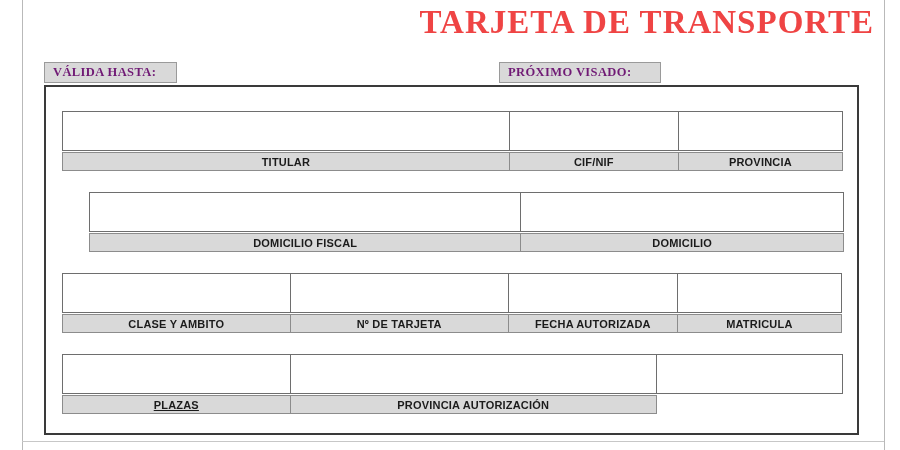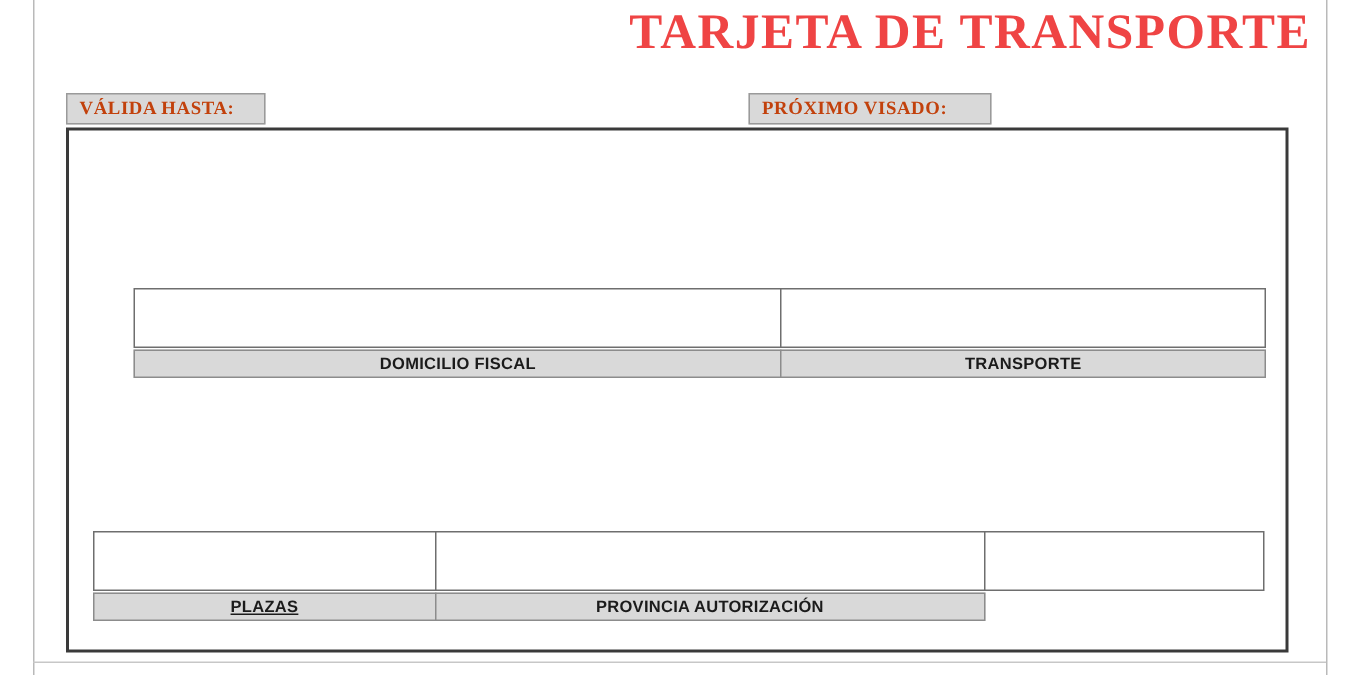--- a/index.html
+++ b/index.html
@@ -63,21 +63,21 @@
   }
 
   
   .tag {
     position: absolute;
     background: #d9d9d9;
     border: 1px solid #9a9a9a;
     font-family: "Liberation Serif", serif;
     font-weight: bold;
     font-size: 12.5px;
-    color: #c2410c;
+    color: #701a75;
     letter-spacing: 0.4px;
     display: flex;
     align-items: center;
     padding-left: 8px;
     box-sizing: border-box;
     height: 21px;
   }
   .tag-valida { left: 44px; top: 62px; width: 133px; }
   .tag-visado { left: 499px; top: 62px; width: 162px; }
 
@@ -158,32 +158,58 @@
   <div class="edge-bottom"></div>
 
   <div class="title">TARJETA DE TRANSPORTE</div>
 
   <div class="tag tag-valida">VÁLIDA HASTA:</div>
 
   <div class="tag tag-visado">PRÓXIMO VISADO:</div>
 
   <div class="frame">
 
+    <div class="block block-1">
+      <div class="row-inputs">
+        <div class="cell-input" style="width:57.2%;"></div>
+        <div class="cell-input" style="width:21.7%;"></div>
+        <div class="cell-input" style="width:21.1%;"></div>
+      </div>
+      <div class="row-labels">
+        <div class="cell-label" style="width:57.2%;">TITULAR</div>
+        <div class="cell-label" style="width:21.7%;">CIF/NIF</div>
+        <div class="cell-label" style="width:21.1%;">PROVINCIA</div>
+      </div>
+    </div>
 
     <div class="block block-2">
       <div class="row-inputs">
         <div class="cell-input" style="width:57.2%;"></div>
         <div class="cell-input" style="width:42.8%;"></div>
       </div>
       <div class="row-labels">
         <div class="cell-label" style="width:57.2%;">DOMICILIO FISCAL</div>
-        <div class="cell-label" style="width:42.8%;">TRANSPORTE</div>
-      </div>
-    </div>
-
+        <div class="cell-label" style="width:42.8%;">DOMICILIO</div>
+      </div>
+    </div>
+
+    <div class="block block-3">
+      <div class="row-inputs">
+        <div class="cell-input" style="width:29.2%;"></div>
+        <div class="cell-input" style="width:28.0%;"></div>
+        <div class="cell-input" style="width:21.7%;"></div>
+        <div class="cell-input" style="width:21.1%;"></div>
+      </div>
+      <div class="row-labels">
+        <div class="cell-label" style="width:29.2%;">CLASE Y AMBITO</div>
+        <div class="cell-label" style="width:28.0%;">Nº DE TARJETA</div>
+        <div class="cell-label" style="width:21.7%;">FECHA AUTORIZADA</div>
+        <div class="cell-label" style="width:21.1%;">MATRICULA</div>
+      </div>
+    </div>
 
     <div class="block block-4">
       <div class="row-inputs">
         <div class="cell-input" style="width:29.2%;"></div>
         <div class="cell-input" style="width:46.9%;"></div>
         <div class="cell-input" style="width:23.9%;"></div>
       </div>
       <div class="row-labels">
         <div class="cell-label" style="width:29.2%;text-decoration:underline;">PLAZAS</div>
         <div class="cell-label" style="width:46.9%;">PROVINCIA AUTORIZACIÓN</div>

